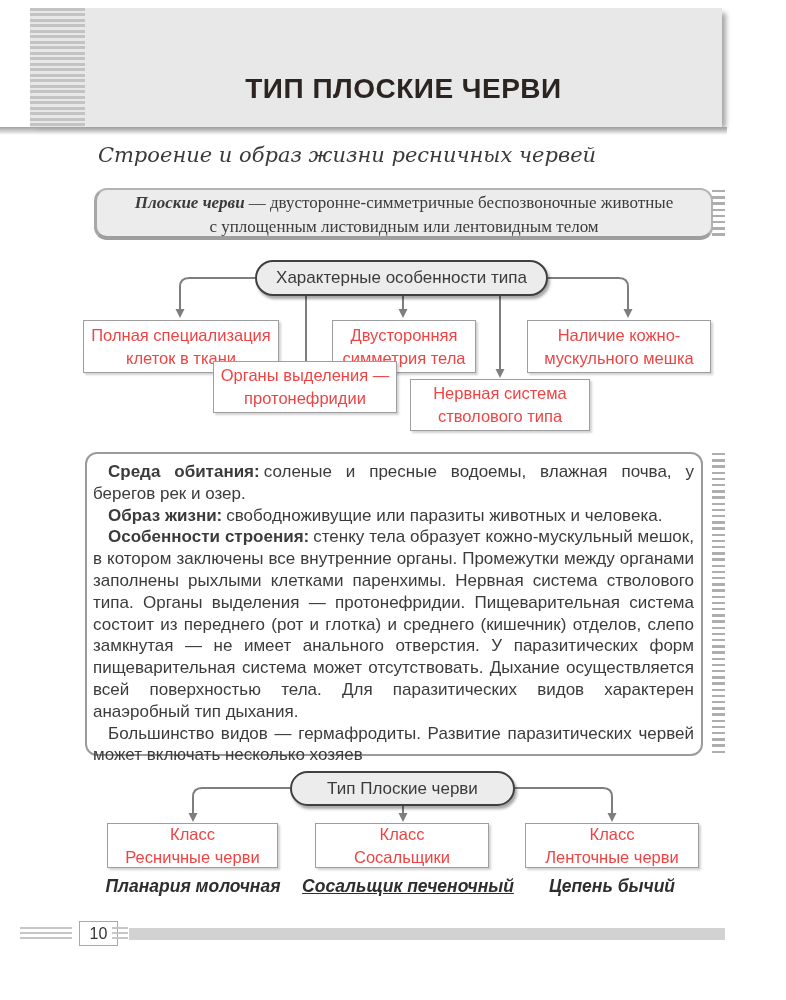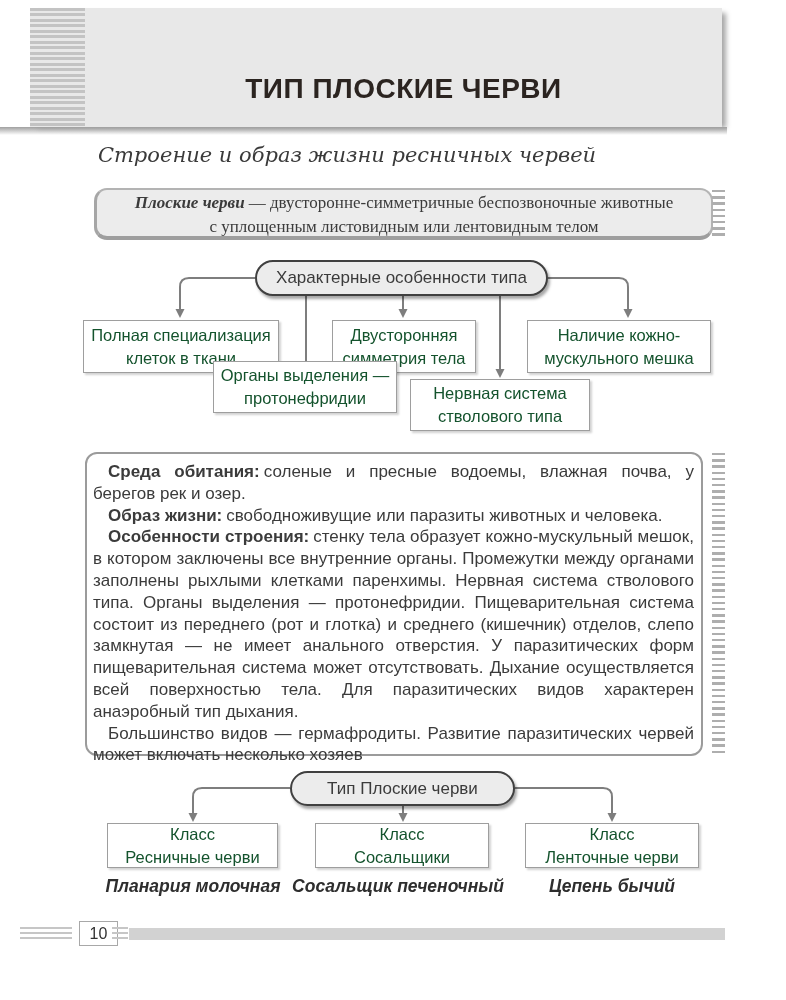--- a/index.html
+++ b/index.html
@@ -54,21 +54,21 @@
   .pill{
     background:#ececec;border:2px solid #404040;border-radius:19px;
     box-shadow:2px 3px 3px rgba(0,0,0,.35);box-sizing:border-box;
     display:flex;align-items:center;justify-content:center;
     font-size:17px;color:#3b3b3b;
   }
   .fbox{
     background:#ffffff;border:1.6px solid #9e9e9e;box-sizing:border-box;
     box-shadow:1.5px 2px 2px rgba(0,0,0,.18);
     display:flex;align-items:center;justify-content:center;
-    text-align:center;font-size:16.5px;line-height:23px;color:#14532d;padding:7px 4px;
+    text-align:center;font-size:16.5px;line-height:23px;color:#ef4444;padding:7px 4px;
   }
   .connector-svg{left:0;top:0;width:786px;height:1000px;pointer-events:none;}
 
   
   .pill-features{left:255px;top:260px;width:293px;height:36px;}
   .fb-r1a{left:83px; top:320px;width:196px;height:53px;}
   .fb-r1b{left:332px;top:320px;width:144px;height:53px;}
   .fb-r1c{left:527px;top:320px;width:184px;height:53px;}
   .fb-r2a{left:213px;top:361px;width:184px;height:52px;}
   .fb-r2b{left:410px;top:379px;width:180px;height:52px;}
@@ -90,21 +90,21 @@
   .pill-type{left:290px;top:771px;width:225px;height:35px;}
   .cb-1{left:107px;top:823px;width:171px;height:45px;}
   .cb-2{left:315px;top:823px;width:174px;height:45px;}
   .cb-3{left:525px;top:823px;width:174px;height:45px;}
   .cbox span{display:block;}
   .example-label{
     top:876px;width:220px;text-align:center;
     font-size:17.5px;font-weight:700;font-style:italic;color:#2e2e2e;
   }
   .ex-1{left:83px;}
-  .ex-2{left:288px;}
+  .ex-2{left:298px;text-decoration:underline;}
   .ex-3{left:502px;}
 
   
   .rule-lines{
     height:12px;top:927px;
     background:repeating-linear-gradient(180deg,#c6c6c6 0 2px,rgba(0,0,0,0) 2px 5px);
   }
   .rl-left{left:20px;width:52px;}
   .rl-right{left:112px;width:16px;}
   .page-number-box{

